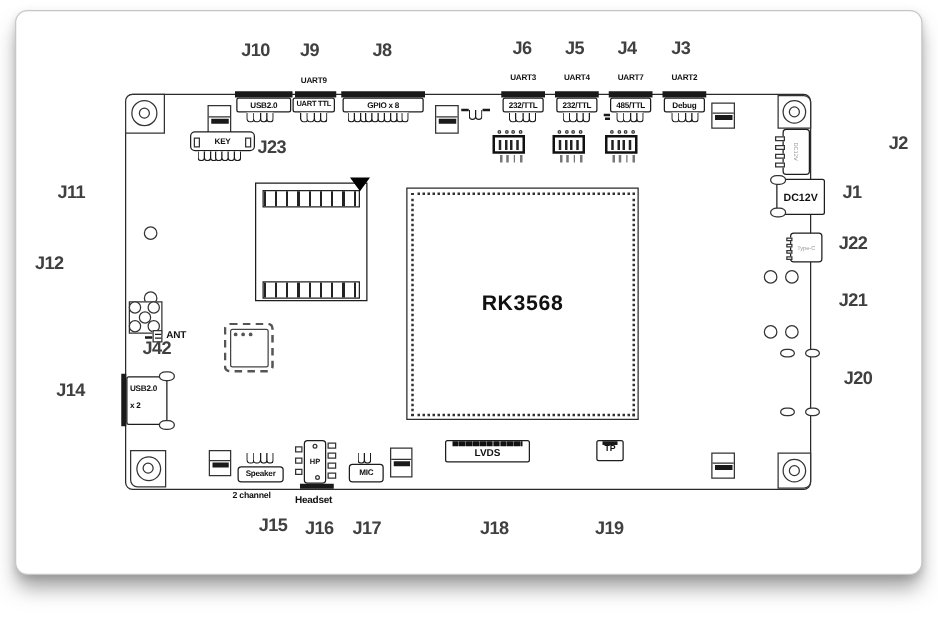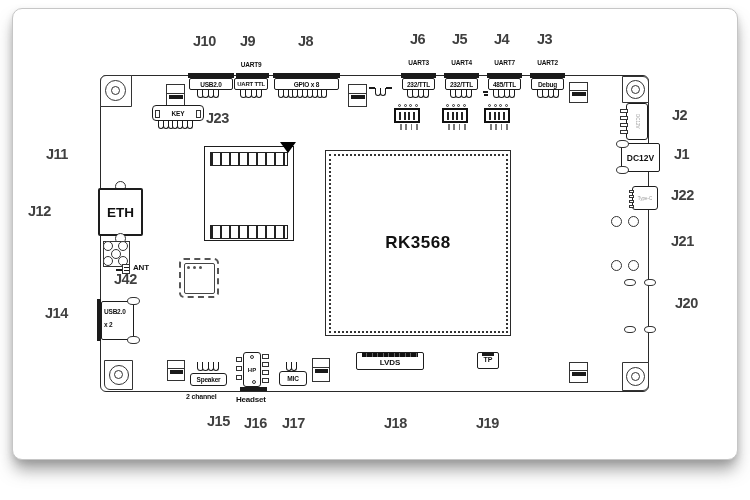--- a/index.html
+++ b/index.html
@@ -273,23 +273,20 @@
   </div>
 
   <div class="rk" style="left:325px;top:150px;width:186px;height:186px;">
     <span style="font-weight:bold;font-size:17px;letter-spacing:.5px;">RK3568</span>
   </div>
 
   <div class="blb" style="left:46px;top:146px;text-align:center;">J11</div>
 
   <div class="blb" style="left:28px;top:203px;text-align:right;">J12</div>
   <div class="ring" style="left:115px;top:181px;width:11px;height:11px;"></div>
-  <div class="bx" style="left:98px;top:188px;width:45px;height:48px;border-width:2px;">
-    <span style="font-weight:bold;font-size:13.5px;">ETH</span>
-  </div>
   <div class="ring" style="left:115px;top:233px;width:11px;height:11px;"></div>
 
   <div class="sq" style="left:103px;top:241px;width:27px;height:26px;">
     <div class="ring" style="left:-1px;top:-1px;width:10px;height:10px;"></div>
     <div class="ring" style="left:14px;top:-1px;width:10px;height:10px;"></div>
     <div class="ring" style="left:7px;top:7px;width:10px;height:10px;"></div>
     <div class="ring" style="left:-1px;top:14px;width:10px;height:10px;"></div>
     <div class="ring" style="left:14px;top:14px;width:10px;height:10px;"></div>
   </div>
   <div class="bar" style="left:116px;top:269px;width:6px;height:1.6px;"></div>
@@ -304,21 +301,21 @@
   <div class="bar" style="left:97px;top:299px;width:4px;height:42px;"></div>
   <div class="bx" style="left:101px;top:301px;width:33px;height:39px;justify-content:flex-start;align-items:flex-start;">
     <div style="padding:6px 0 0 2px;">
       <div class="in-slb">USB2.0</div>
       <div class="in-slb" style="margin-top:6px;">x 2</div>
     </div>
   </div>
   <div class="pad" style="left:127px;top:297px;width:13px;height:8px;"></div>
   <div class="pad" style="left:127px;top:336px;width:13px;height:8px;"></div>
 
-  <div class="blb" style="left:672px;top:107px;">J2</div>
+  <div class="blb" style="left:711px;top:107px;">J2</div>
   <div class="bx" style="left:626px;top:103px;width:22px;height:37px;border-width:1.4px;border-radius:3px;">
     <span class="vtext">DC12V</span>
     <div class="sq" style="left:-7px;top:5px;width:8px;height:4px;"></div>
     <div class="sq" style="left:-7px;top:12px;width:8px;height:4px;"></div>
     <div class="sq" style="left:-7px;top:19px;width:8px;height:4px;"></div>
     <div class="sq" style="left:-7px;top:26px;width:8px;height:4px;"></div>
   </div>
 
   <div class="blb" style="left:674px;top:146px;">J1</div>
   <div class="bx" style="left:621px;top:143px;width:39px;height:29px;">

